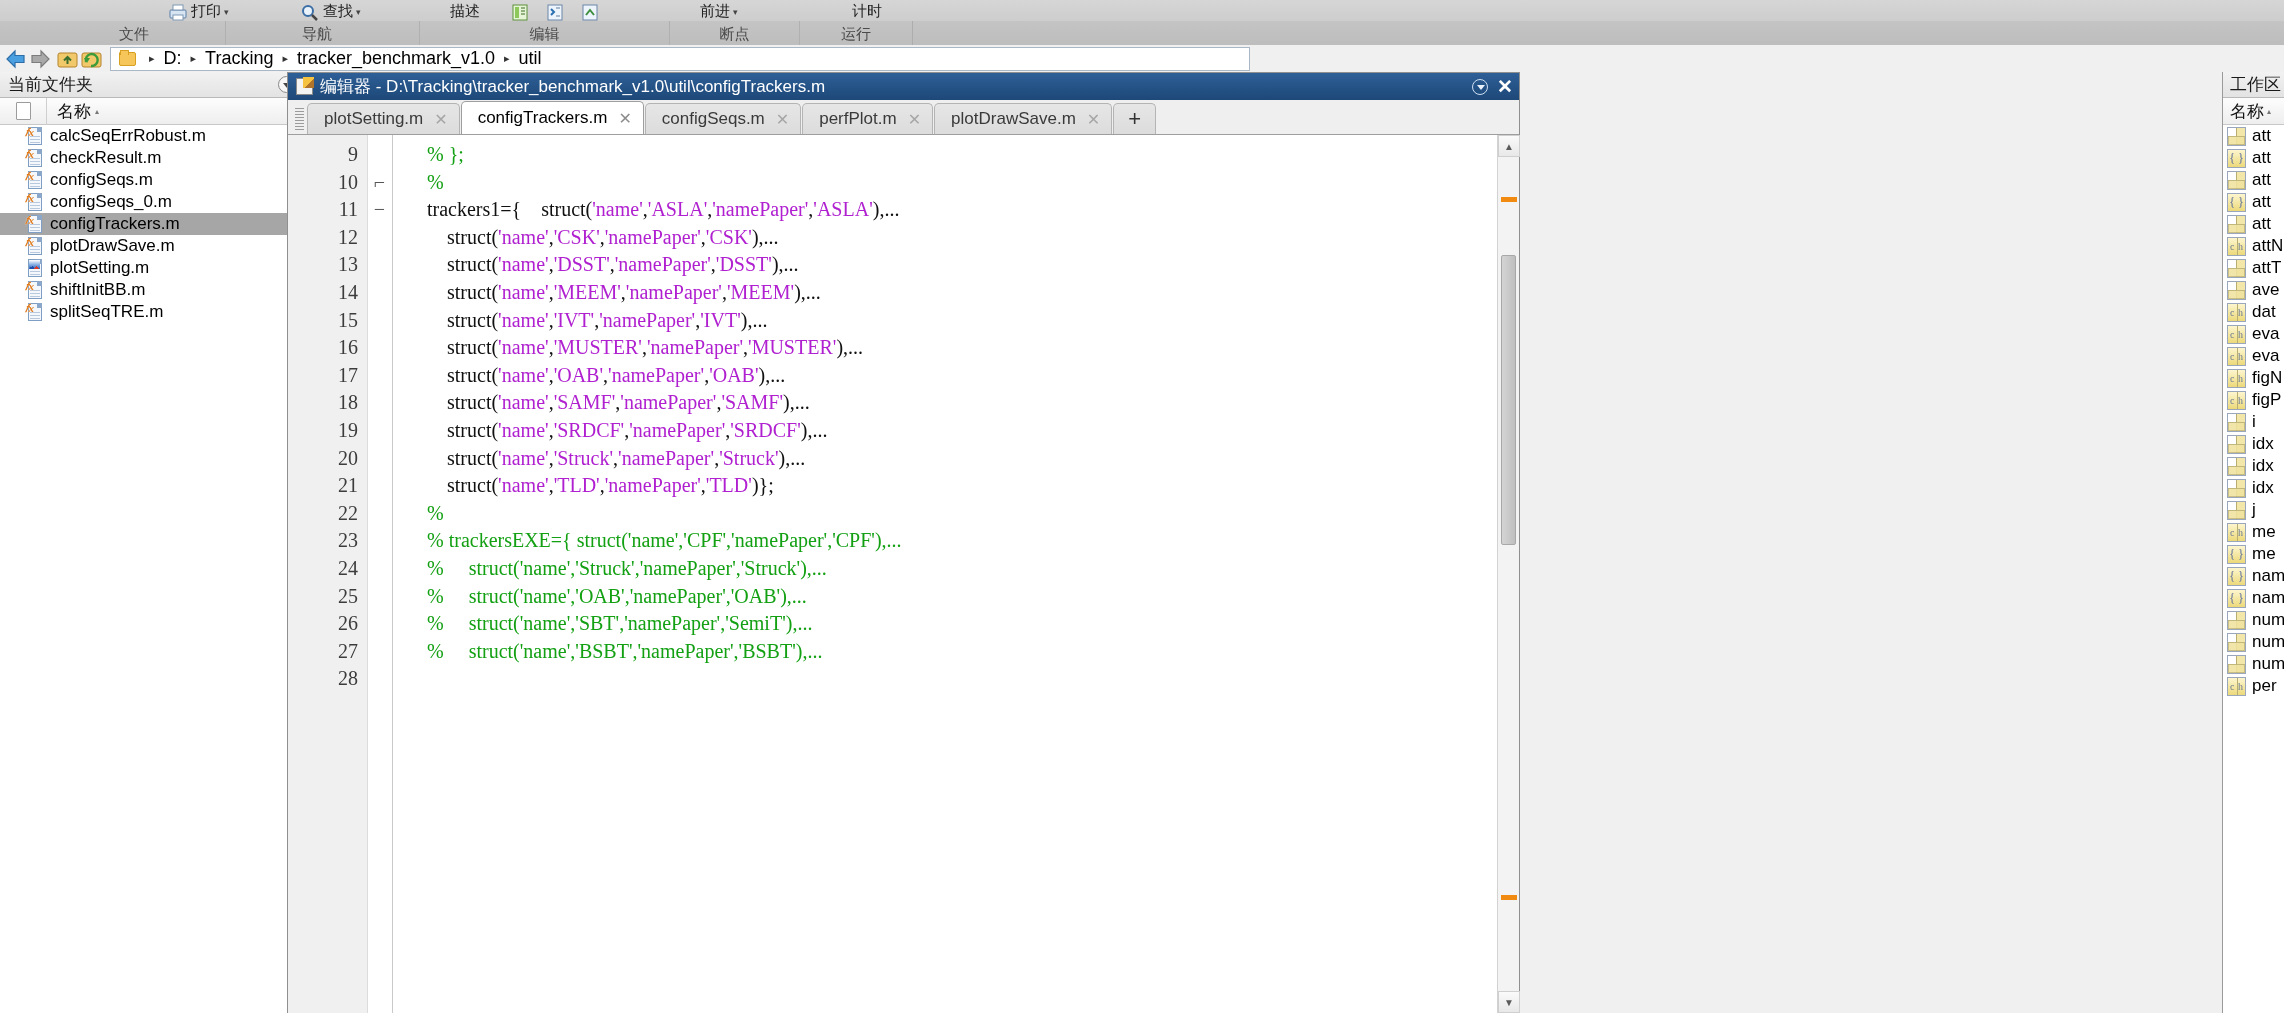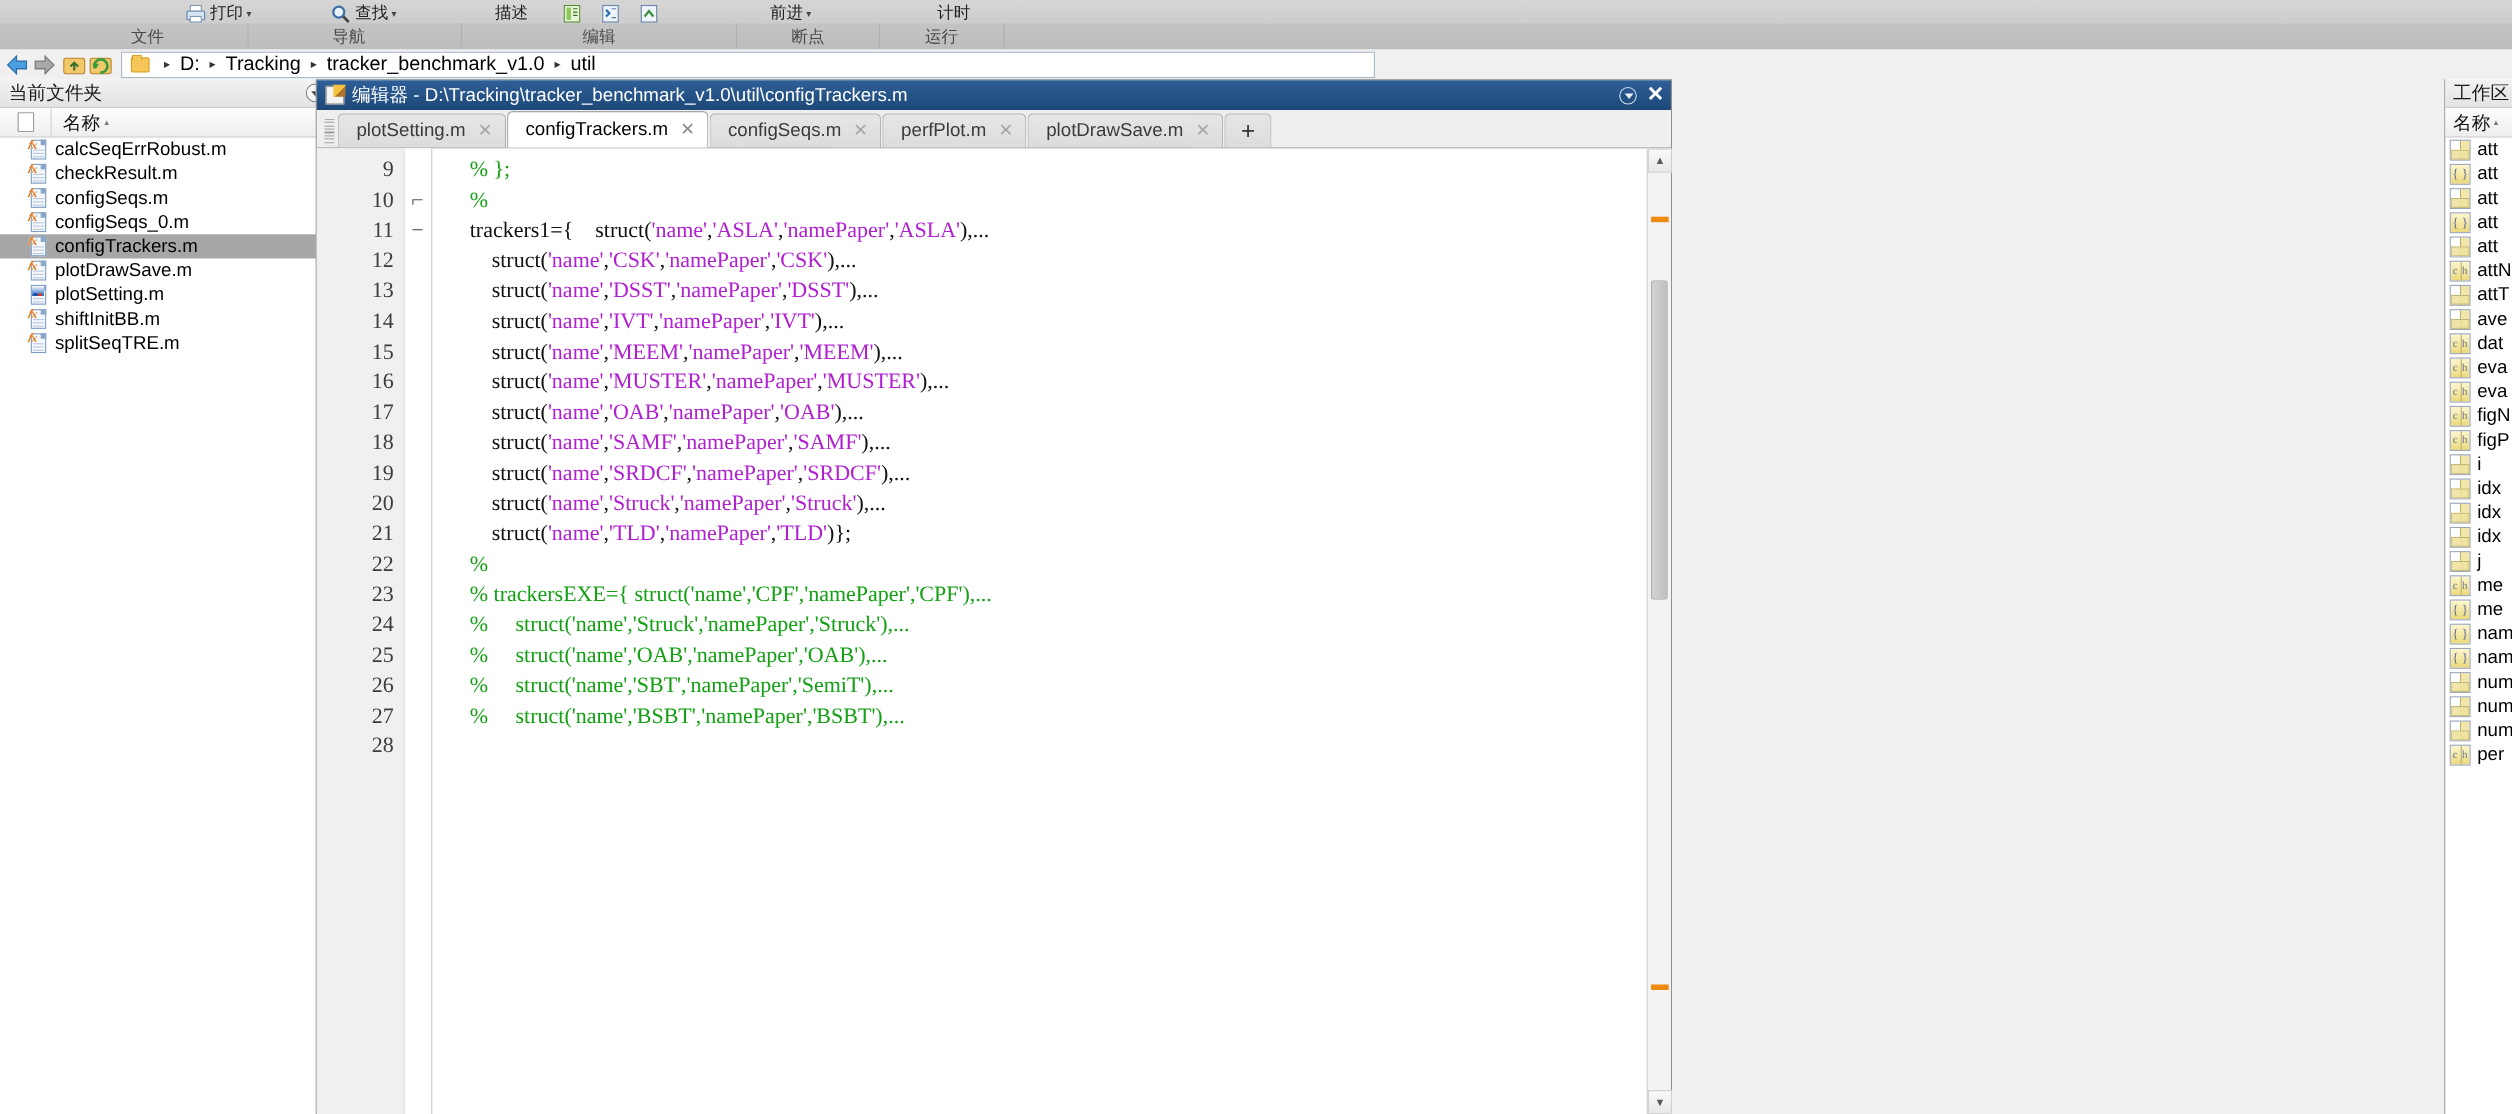--- a/index.html
+++ b/index.html
@@ -559,22 +559,22 @@
           <div class="fm"></div>
           <div class="fm"></div>
           <div class="fm"></div>
         </div>
       <div class="codearea" id="codearea">
           <div class="codeline"><span class="tok-plain">    </span><span class="tok-com">% };</span></div>
           <div class="codeline"><span class="tok-plain">    </span><span class="tok-com">%</span></div>
           <div class="codeline"><span class="tok-plain">    trackers1={    struct(</span><span class="tok-str">'name'</span><span class="tok-plain">,</span><span class="tok-str">'ASLA'</span><span class="tok-plain">,</span><span class="tok-str">'namePaper'</span><span class="tok-plain">,</span><span class="tok-str">'ASLA'</span><span class="tok-plain">),...</span></div>
           <div class="codeline"><span class="tok-plain">        struct(</span><span class="tok-str">'name'</span><span class="tok-plain">,</span><span class="tok-str">'CSK'</span><span class="tok-plain">,</span><span class="tok-str">'namePaper'</span><span class="tok-plain">,</span><span class="tok-str">'CSK'</span><span class="tok-plain">),...</span></div>
           <div class="codeline"><span class="tok-plain">        struct(</span><span class="tok-str">'name'</span><span class="tok-plain">,</span><span class="tok-str">'DSST'</span><span class="tok-plain">,</span><span class="tok-str">'namePaper'</span><span class="tok-plain">,</span><span class="tok-str">'DSST'</span><span class="tok-plain">),...</span></div>
+          <div class="codeline"><span class="tok-plain">        struct(</span><span class="tok-str">'name'</span><span class="tok-plain">,</span><span class="tok-str">'MEEM'</span><span class="tok-plain">,</span><span class="tok-str">'namePaper'</span><span class="tok-plain">,</span><span class="tok-str">'MEEM'</span><span class="tok-plain">),...</span></div>
           <div class="codeline"><span class="tok-plain">        struct(</span><span class="tok-str">'name'</span><span class="tok-plain">,</span><span class="tok-str">'IVT'</span><span class="tok-plain">,</span><span class="tok-str">'namePaper'</span><span class="tok-plain">,</span><span class="tok-str">'IVT'</span><span class="tok-plain">),...</span></div>
-          <div class="codeline"><span class="tok-plain">        struct(</span><span class="tok-str">'name'</span><span class="tok-plain">,</span><span class="tok-str">'MEEM'</span><span class="tok-plain">,</span><span class="tok-str">'namePaper'</span><span class="tok-plain">,</span><span class="tok-str">'MEEM'</span><span class="tok-plain">),...</span></div>
           <div class="codeline"><span class="tok-plain">        struct(</span><span class="tok-str">'name'</span><span class="tok-plain">,</span><span class="tok-str">'MUSTER'</span><span class="tok-plain">,</span><span class="tok-str">'namePaper'</span><span class="tok-plain">,</span><span class="tok-str">'MUSTER'</span><span class="tok-plain">),...</span></div>
           <div class="codeline"><span class="tok-plain">        struct(</span><span class="tok-str">'name'</span><span class="tok-plain">,</span><span class="tok-str">'OAB'</span><span class="tok-plain">,</span><span class="tok-str">'namePaper'</span><span class="tok-plain">,</span><span class="tok-str">'OAB'</span><span class="tok-plain">),...</span></div>
           <div class="codeline"><span class="tok-plain">        struct(</span><span class="tok-str">'name'</span><span class="tok-plain">,</span><span class="tok-str">'SAMF'</span><span class="tok-plain">,</span><span class="tok-str">'namePaper'</span><span class="tok-plain">,</span><span class="tok-str">'SAMF'</span><span class="tok-plain">),...</span></div>
           <div class="codeline"><span class="tok-plain">        struct(</span><span class="tok-str">'name'</span><span class="tok-plain">,</span><span class="tok-str">'SRDCF'</span><span class="tok-plain">,</span><span class="tok-str">'namePaper'</span><span class="tok-plain">,</span><span class="tok-str">'SRDCF'</span><span class="tok-plain">),...</span></div>
           <div class="codeline"><span class="tok-plain">        struct(</span><span class="tok-str">'name'</span><span class="tok-plain">,</span><span class="tok-str">'Struck'</span><span class="tok-plain">,</span><span class="tok-str">'namePaper'</span><span class="tok-plain">,</span><span class="tok-str">'Struck'</span><span class="tok-plain">),...</span></div>
           <div class="codeline"><span class="tok-plain">        struct(</span><span class="tok-str">'name'</span><span class="tok-plain">,</span><span class="tok-str">'TLD'</span><span class="tok-plain">,</span><span class="tok-str">'namePaper'</span><span class="tok-plain">,</span><span class="tok-str">'TLD'</span><span class="tok-plain">)};</span></div>
           <div class="codeline"><span class="tok-plain">    </span><span class="tok-com">%</span></div>
           <div class="codeline"><span class="tok-plain">    </span><span class="tok-com">% trackersEXE={ struct('name','CPF','namePaper','CPF'),...</span></div>
           <div class="codeline"><span class="tok-plain">    </span><span class="tok-com">%     struct('name','Struck','namePaper','Struck'),...</span></div>
           <div class="codeline"><span class="tok-plain">    </span><span class="tok-com">%     struct('name','OAB','namePaper','OAB'),...</span></div>

